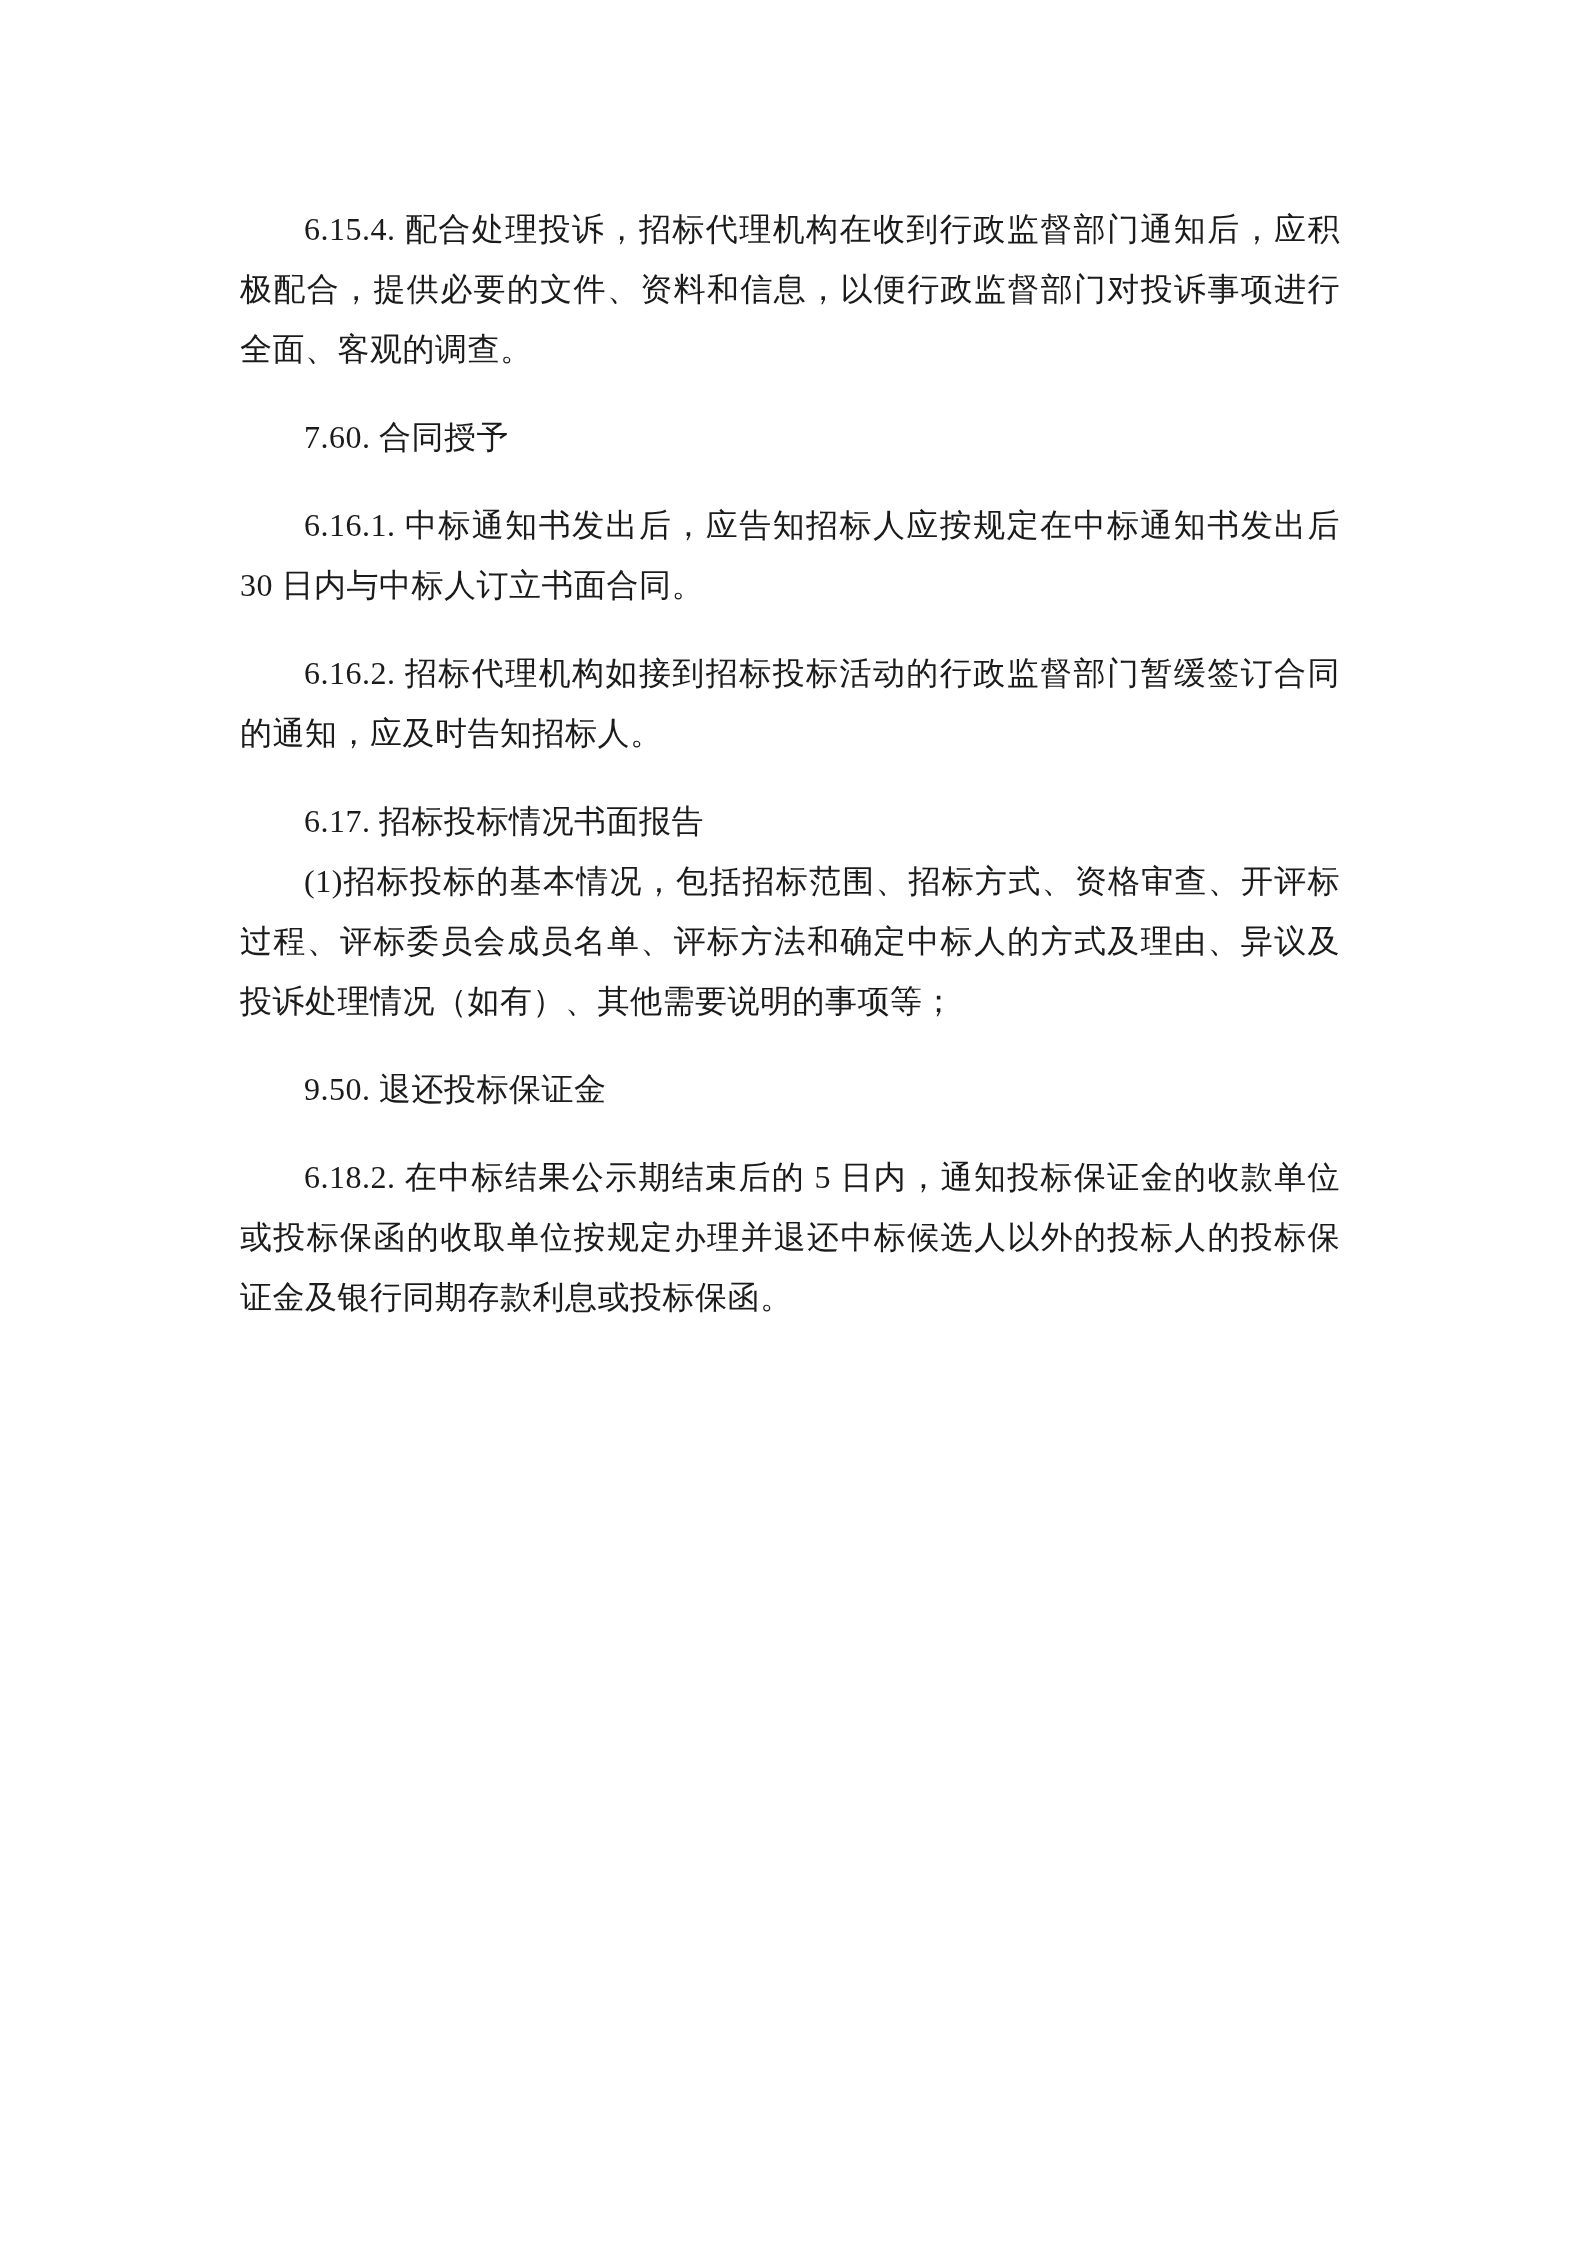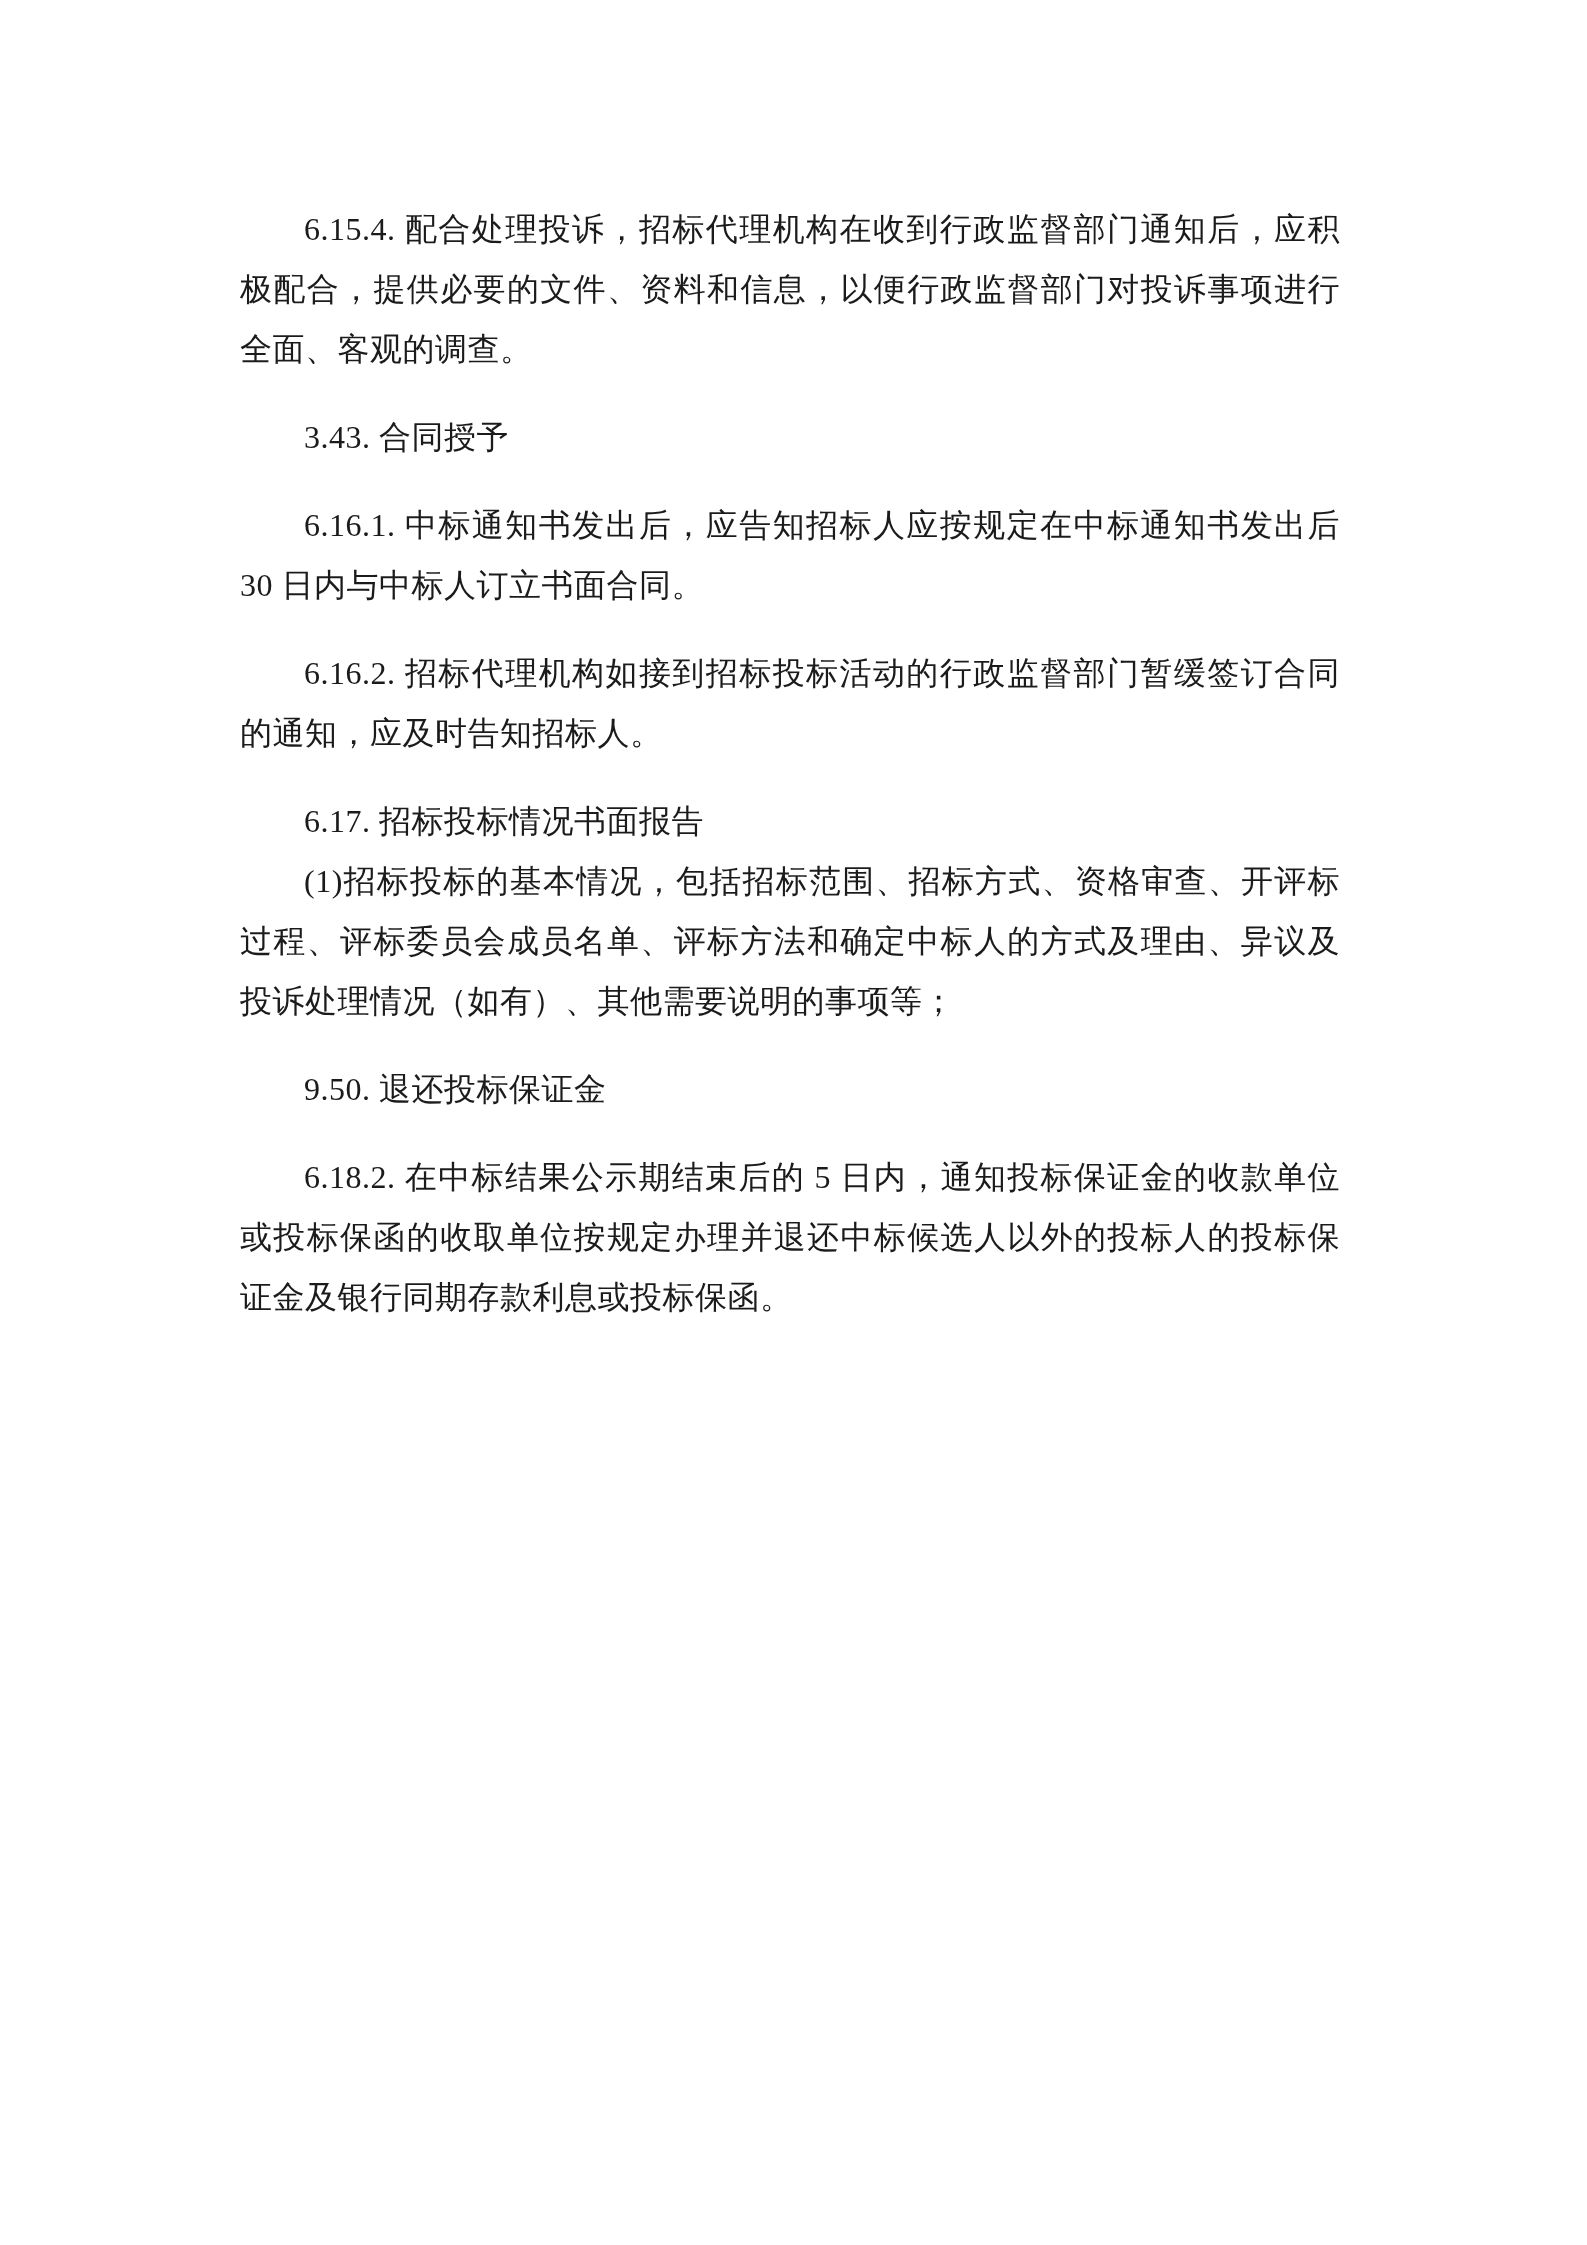--- a/index.html
+++ b/index.html
@@ -44,21 +44,21 @@
     line-height: 28px;
     color: #0f172a;
   }
 </style>
 </head>
 <body>
 
 <div class="page">
   <main class="content">
     <p class="doc-line spaced">6.15.4. 配合处理投诉，招标代理机构在收到行政监督部门通知后，应积极配合，提供必要的文件、资料和信息，以便行政监督部门对投诉事项进行全面、客观的调查。</p>
-    <p class="doc-line spaced">3.43. 合同授予</p>
+    <p class="doc-line spaced">7.60. 合同授予</p>
     <p class="doc-line spaced">6.16.1. 中标通知书发出后，应告知招标人应按规定在中标通知书发出后 30 日内与中标人订立书面合同。</p>
     <p class="doc-line spaced">6.16.2. 招标代理机构如接到招标投标活动的行政监督部门暂缓签订合同的通知，应及时告知招标人。</p>
     <p class="doc-line spaced">6.17. 招标投标情况书面报告</p>
     <p class="doc-line">(1)招标投标的基本情况，包括招标范围、招标方式、资格审查、开评标过程、评标委员会成员名单、评标方法和确定中标人的方式及理由、异议及投诉处理情况（如有）、其他需要说明的事项等；</p>
     <p class="doc-line spaced">9.50. 退还投标保证金</p>
     <p class="doc-line spaced">6.18.2. 在中标结果公示期结束后的 5 日内，通知投标保证金的收款单位或投标保函的收取单位按规定办理并退还中标候选人以外的投标人的投标保证金及银行同期存款利息或投标保函。</p>
   </main>
 
   <div class="footer">
     <span>- 22 -</span>

